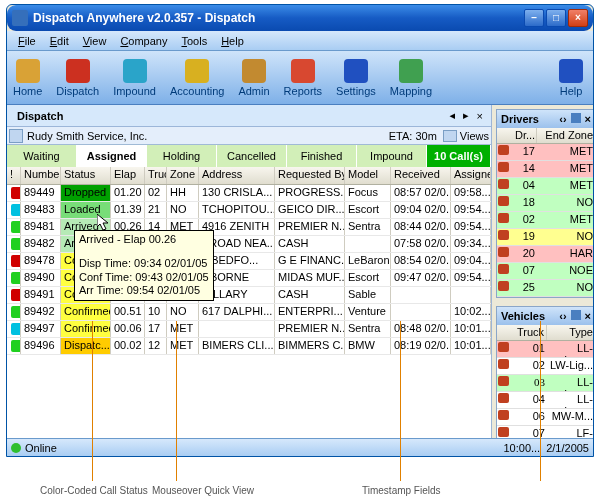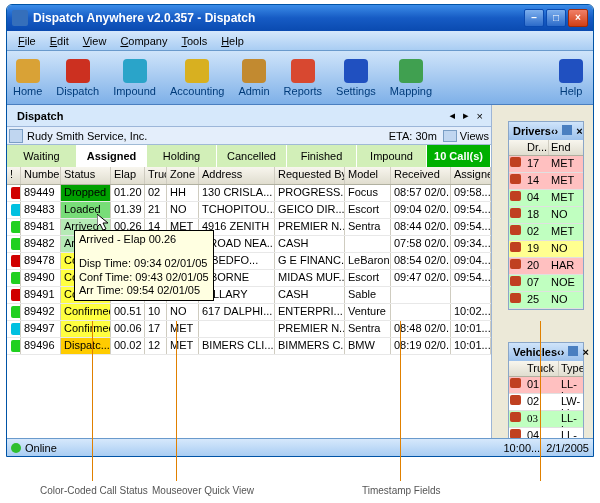--- a/index.html
+++ b/index.html
@@ -1,18 +1,18 @@
 <!DOCTYPE html>
 <html><head>
 <meta charset="utf-8">
 <style>
 * { margin:0; padding:0; box-sizing:border-box; font-family:Tahoma,Arial,sans-serif; font-size:11px; }
 body { width:600px; height:503px; background:#fff; position:relative; }
 .main-window { position:absolute; left:6px; top:4px; width:588px; height:453px; border:1px solid #0053a6; border-radius:6px 6px 0 0; overflow:hidden; background:#ece9d8; }
-.titlebar { height:26px; background:linear-gradient(#3b8ce8,#165bc4,#0a4ab0); color:#fff; display:flex; align-items:center; padding:0 5px; }
+.titlebar { height:26px; background:linear-gradient(#3b8ce8,#165bc4,#0a4ab0); color:#fff; display:flex; align-items:center; padding:0 5px;border-radius:9px; }
 .titleicon { width:16px; height:16px; background:#356fbb; border-radius:2px; margin-right:5px; }
 .title { flex:1; font-weight:bold; font-size:12px; }
 .winbtn { width:20px; height:18px; margin-left:2px; background:linear-gradient(#7eb0ee,#2c6bc9); border:1px solid #0a4ab0; border-radius:2px; color:#fff; text-align:center; line-height:16px; font-size:10px; font-weight:bold; cursor:pointer; }
 .winbtn.close { background:linear-gradient(#f08068,#d23f15); border-color:#a02a08; }
 .menubar { height:20px; background:linear-gradient(#d6e8fb,#a9cdf3); display:flex; padding:0 4px; align-items:center; border-bottom:1px solid #6a9acc; }
 .menubar span { padding:2px 7px; cursor:pointer; }
 .menubar span u { text-decoration:underline; }
 .toolbar { height:54px; background:linear-gradient(#cfe4fa,#7eb0e8); display:flex; align-items:center; padding:0 6px; border-bottom:1px solid #4a7fc0; }
 .tbtn { display:flex; flex-direction:column; align-items:center; margin-right:14px; cursor:pointer; color:#003b7a; }
 .tbtn .ic { width:24px; height:24px; border-radius:4px; margin-bottom:2px; }
@@ -41,21 +41,21 @@
 .c-trk { width:22px; flex:0 0 22px; }
 .c-zone { width:32px; flex:0 0 32px; }
 .c-addr { width:76px; flex:0 0 76px; }
 .c-req { width:70px; flex:0 0 70px; }
 .c-mdl { width:46px; flex:0 0 46px; }
 .c-rcv { width:60px; flex:0 0 60px; }
 .c-asn { width:40px; flex:0 0 40px; }
 .ico { width:12px; height:12px; border-radius:2px; margin:1px; }
 .tooltip { position:absolute; left:74px; top:230px; background:#ffffe1; border:1px solid #000; padding:2px 4px; font-size:10px; color:#000; line-height:1.25; z-index:10; }
 .right { width:108px; flex:0 0 108px; display:flex; flex-direction:column; background:#ece9d8; }
-.panel { display:flex; flex-direction:column; border:1px solid #8aa6c8; margin:16px; }
+.panel { display:flex; flex-direction:column; border:1px solid #8aa6c8; margin:4px;text-align:right; }
 .panel .phead { height:18px; background:linear-gradient(#cfe4fa,#9cc1ec); display:flex; align-items:center; padding:0 4px; font-weight:bold; }
 .panel .phead .sp { margin-left:auto; display:flex; gap:4px; }
 .panel .phead .pin { width:10px; height:10px; background:#4a7fc0; }
 .panel .pbody { flex:1; overflow:hidden; background:#fff; }
 .drow { display:flex; height:17px; border-bottom:1px solid #e0e0e0; }
 .d-ic { width:16px; flex:0 0 16px; }
 .d-num { width:24px; flex:0 0 24px; padding:1px 2px; }
 .d-z { flex:1; padding:1px 2px; overflow:hidden; }
 .phrow { display:flex; height:16px; background:linear-gradient(#f8f6ee,#e0ddcf); border-bottom:1px solid #b0b0a0;}
 .statusbar { position:absolute; left:0; right:0; bottom:0; height:18px; background:linear-gradient(#d6e8fb,#a9cdf3); display:flex; align-items:center; padding:0 4px; border-top:1px solid #6a9acc; }

